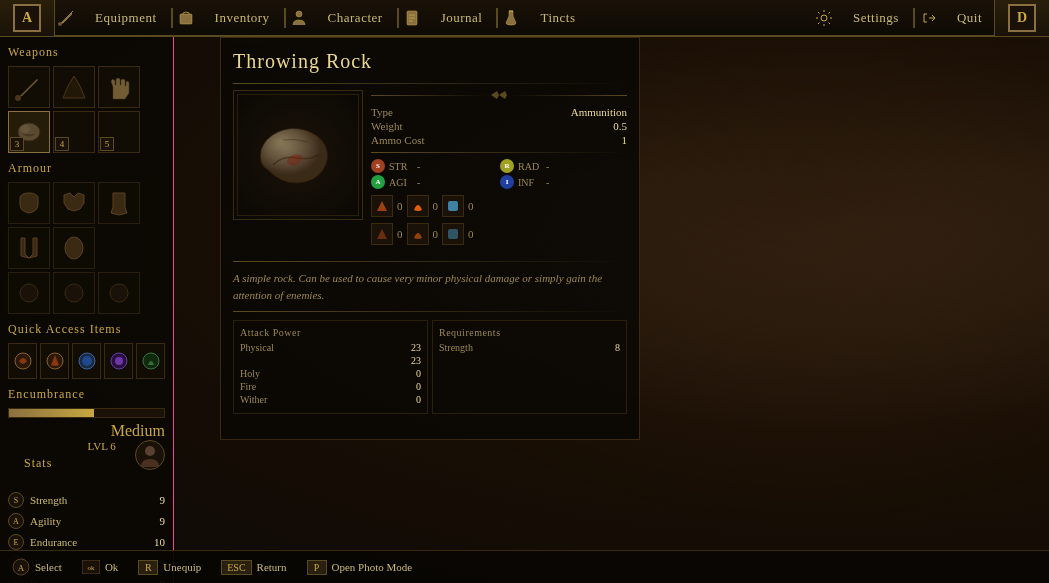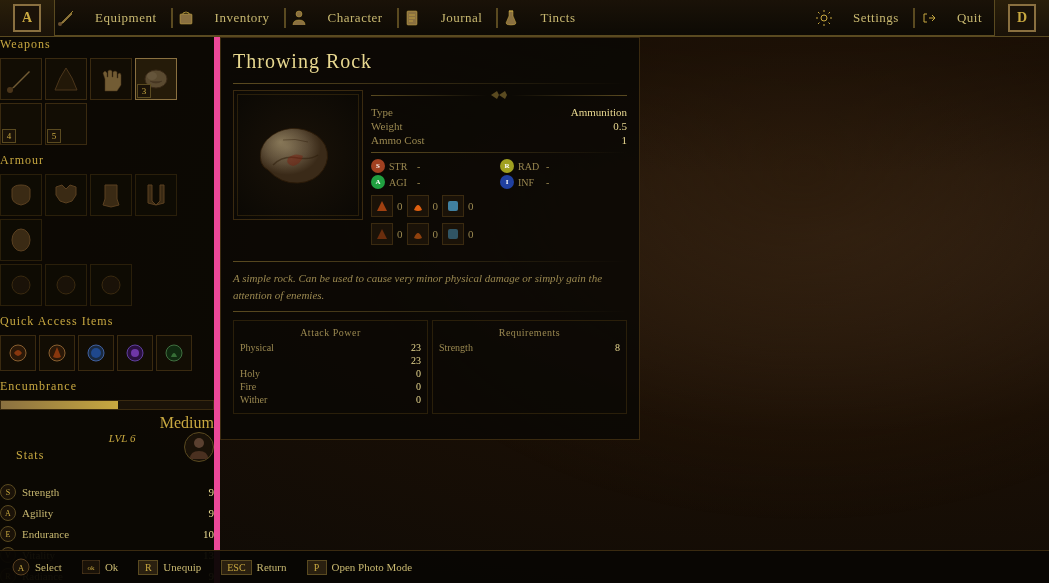--- a/index.html
+++ b/index.html
@@ -106,26 +106,26 @@
 
     .nav-spacer {
       flex: 1;
     }
 
     
     #leftpanel {
       position: absolute;
       top: 37px;
       left: 0;
-      width: 220px;
+      width: 174px;
       height: 546px;
       background: rgba(10, 8, 4, 0.85);
-      border-right: 6px solid #ec4899;
+      border-right: 1px solid #ec4899;
       z-index: 5;
-      padding: 0;
+      padding: 8px;
     }
 
     .section-title {
       color: #c8a840;
       font-size: 12px;
       letter-spacing: 1px;
       margin-bottom: 6px;
       margin-top: 8px;
       font-family: Georgia, serif;
     }
@@ -238,21 +238,20 @@
 
     .stats-header {
       display: flex;
       justify-content: space-between;
       margin-bottom: 4px;
     }
 
     .lvl-badge {
       color: #c8a840;
       font-size: 11px;
-      font-style: italic;
     }
 
     
     .player-avatar {
       width: 36px;
       height: 36px;
       border: 1px solid #5a4a20;
       background: #1a1208;
       border-radius: 50%;
       position: absolute;
@@ -421,21 +420,20 @@
     .details-table {
       display: grid;
       grid-template-columns: 1fr 1fr;
       gap: 4px;
       margin-top: 8px;
     }
 
     .detail-section {
       border: 1px solid #2a1f0a;
       padding: 6px;
-      text-align: center;
     }
 
     .detail-header {
       color: #9a8850;
       font-size: 10px;
       margin-bottom: 4px;
       letter-spacing: 0.5px;
     }
 
     .detail-row {

